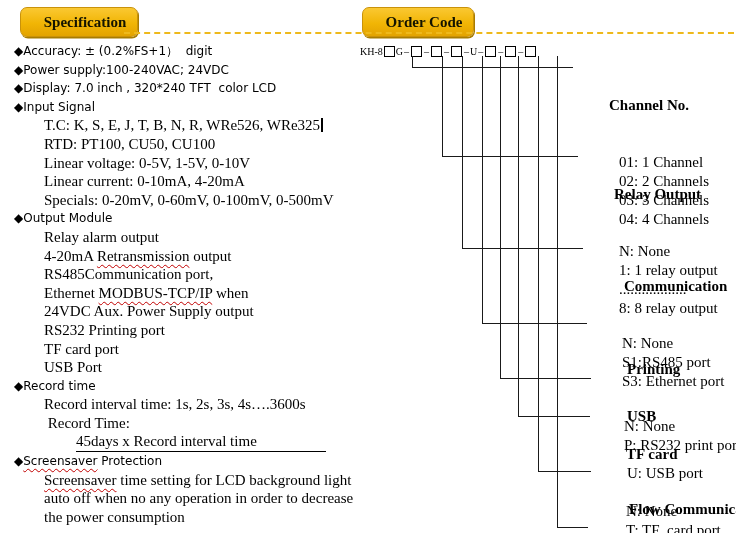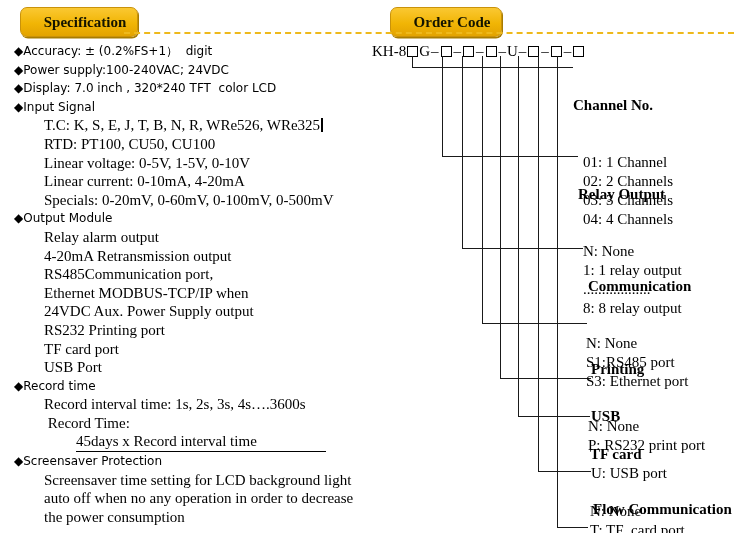--- a/index.html
+++ b/index.html
@@ -9,45 +9,45 @@
     font-family:"Liberation Serif", serif;
   }
   .hbtn{
     position:absolute;top:7px;height:28px;border-radius:7px;
     background:linear-gradient(180deg,#fac832 0%,#f1b505 55%,#e3a300 100%);
     border:1px solid #c9920a;box-shadow:1px 1.5px 0 #a87c00;
     display:flex;align-items:center;justify-content:center;
     font-weight:bold;font-size:15px;color:#131300;padding-left:12px;
   }
   #spec-btn{left:20px;width:104px;}
-  #order-btn{left:362px;width:98px;margin-left:28px;}
+  #order-btn{left:362px;width:98px;}
   .divider{position:absolute;top:32px;left:124px;width:610px;border-top:2px dashed #eeb91c;}
 
   
   .spec{position:absolute;left:14px;top:42px;width:360px;font-size:15px;line-height:18.6px;}
   .srow{white-space:pre;}
   .srow.bullet{display:flex;}
   .bullet{width:28px;font-family:"DejaVu Sans",sans-serif;font-size:12px;line-height:18.6px;}
   .srow.sub{padding-left:30px;}
   .srow.fracnum{margin-left:62px;width:250px;border-bottom:1.5px solid #000;box-sizing:border-box;}
   .srow.fracden{margin-left:62px;width:250px;text-align:center;}
-  .sq{text-decoration-style:wavy;text-decoration-color:#c00000;text-decoration-thickness:1px;text-underline-offset:3px;}
+  .sq{text-decoration:underline;text-decoration-style:wavy;text-decoration-color:#c00000;text-decoration-thickness:1px;text-underline-offset:3px;}
   .caret{display:inline-block;width:2px;height:14px;background:#000;vertical-align:-2px;margin-left:1px;}
 
   
-  .code-row{position:absolute;left:372px;top:42px;height:19px;display:flex;align-items:center;font-size:15px;white-space:pre;}
+  .code-row{position:absolute;left:360px;top:42px;height:19px;display:flex;align-items:center;font-size:10px;white-space:pre;}
   .code-box{width:11px;height:11px;border:1px solid #000;box-sizing:border-box;margin:0 1px 1px 1px;}
   .code-dash{margin:0 1px;}
 
   
   .vline{position:absolute;width:1px;background:#1a1a1a;}
   .hline{position:absolute;height:1px;background:#1a1a1a;}
 
   
-  .ogroup{position:absolute;font-size:15px;line-height:19px;white-space:pre;}
+  .ogroup{position:absolute;font-size:15px;line-height:19px;white-space:pre;margin-left:36px;}
   .glabel{font-weight:bold;}
 </style>
 </head>
 <body>
 
 <div class="hbtn" id="spec-btn">Specification</div>
 <div class="hbtn" id="order-btn">Order Code</div>
 <div class="divider"></div>
 
 <div class="spec">

